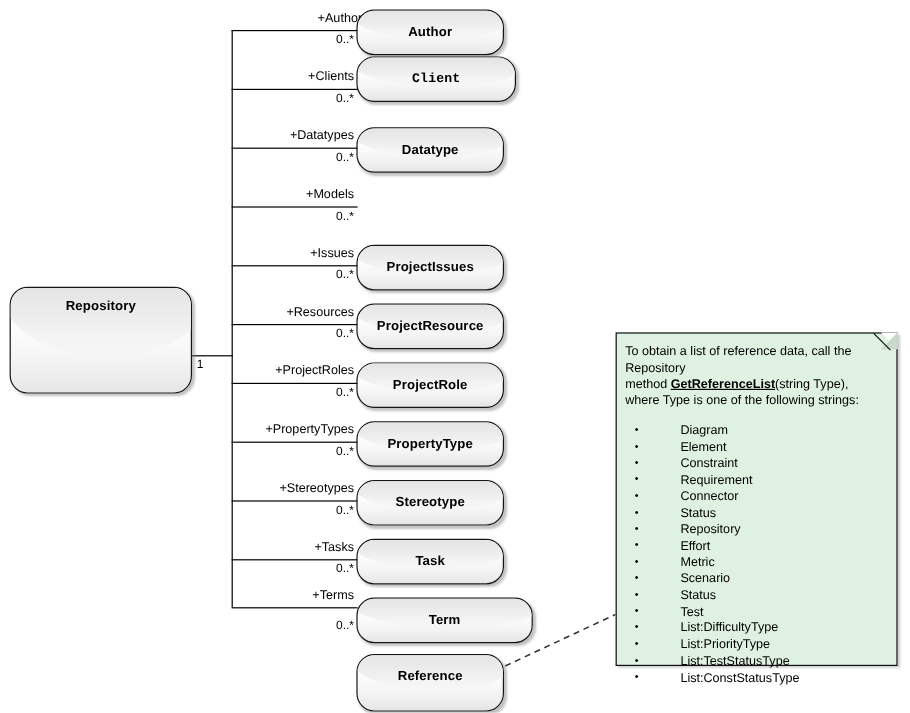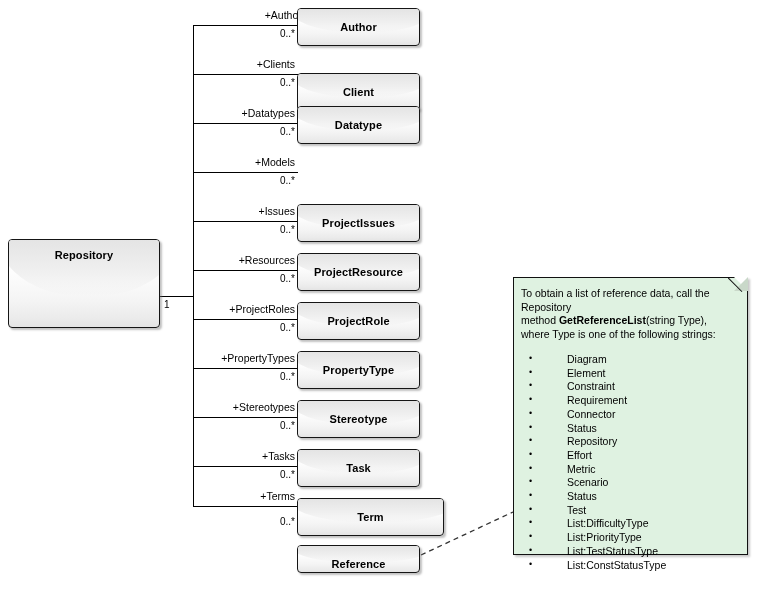--- a/index.html
+++ b/index.html
@@ -21,21 +21,21 @@
     left: 0; top: 0;
     width: 758px;
     height: 594px;
   }
 
   
   .uml-class {
     position: absolute;
     box-sizing: border-box;
     border: 1px solid #151515;
-    border-radius: 4px;
+    border-radius: 15px;
     background:
       linear-gradient(to bottom,
         #ffffff 0%,
         #fdfdfd 38%,
         #f4f4f4 70%,
         #ebebeb 90%,
         #e4e4e4 100%);
     box-shadow: 2px 2px 2px rgba(120,120,120,0.45);
     overflow: hidden;
   }
@@ -135,21 +135,21 @@
   }
   .note-body {
     position: absolute;
     left: 7px;
     top: 9px;
     right: 7px;
     font-size: 10.5px;
     line-height: 13.5px;
     color: #000000;
   }
-  .note-body b { font-weight: bold; }
+  .note-body b { font-weight: bold; text-decoration: underline; }
   .note-list {
     margin: 12px 0 0 0;
     padding: 0;
     list-style: none;
   }
   .note-list li {
     position: relative;
     padding-left: 46px;
     line-height: 13.7px;
     font-size: 10.5px;
@@ -203,21 +203,21 @@
 
   <div class="role-label" style="left:210px; top:9px; width:97px;">+Authors</div>
   <div class="mult-label" style="left:198px; top:28px; width:97px;">0..*</div>
   <div class="uml-class small" style="left:297px; top:8px; width:123px; height:38px;">
     <div class="sheen"></div>
     <div class="cname">Author</div>
   </div>
 
   <div class="role-label" style="left:198px; top:58px; width:97px;">+Clients</div>
   <div class="mult-label" style="left:198px; top:77px; width:97px;">0..*</div>
-  <div class="uml-class small" style="left:297px; top:73px; width:123px; height:38px;">
+  <div class="uml-class small" style="left:297px; top:47px; width:133px; height:38px;font-family:Liberation Mono, monospace;">
     <div class="sheen"></div>
     <div class="cname">Client</div>
   </div>
 
   <div class="role-label" style="left:198px; top:107px; width:97px;">+Datatypes</div>
   <div class="mult-label" style="left:198px; top:126px; width:97px;">0..*</div>
   <div class="uml-class small" style="left:297px; top:106px; width:123px; height:38px;">
     <div class="sheen"></div>
     <div class="cname">Datatype</div>
   </div>
@@ -267,21 +267,21 @@
     <div class="cname">Task</div>
   </div>
 
   <div class="role-label" style="left:198px; top:490px; width:97px;">+Terms</div>
   <div class="mult-label" style="left:198px; top:516px; width:97px;">0..*</div>
   <div class="uml-class small" style="left:297px; top:498px; width:147px; height:38px;">
     <div class="sheen"></div>
     <div class="cname">Term</div>
   </div>
 
-  <div class="uml-class small" style="left:297px; top:545px; width:123px; height:28px;text-decoration:underline;">
+  <div class="uml-class small" style="left:297px; top:545px; width:123px; height:48px;text-decoration:underline;">
     <div class="sheen"></div>
     <div class="cname">Reference</div>
   </div>
 
   <div class="uml-note" style="left:513px; top:277px; width:235px; height:278px;">
     <div class="fold"></div>
     <div class="fold-tri"></div>
     <div class="fold-edge"></div>
 
     <div class="note-body">

